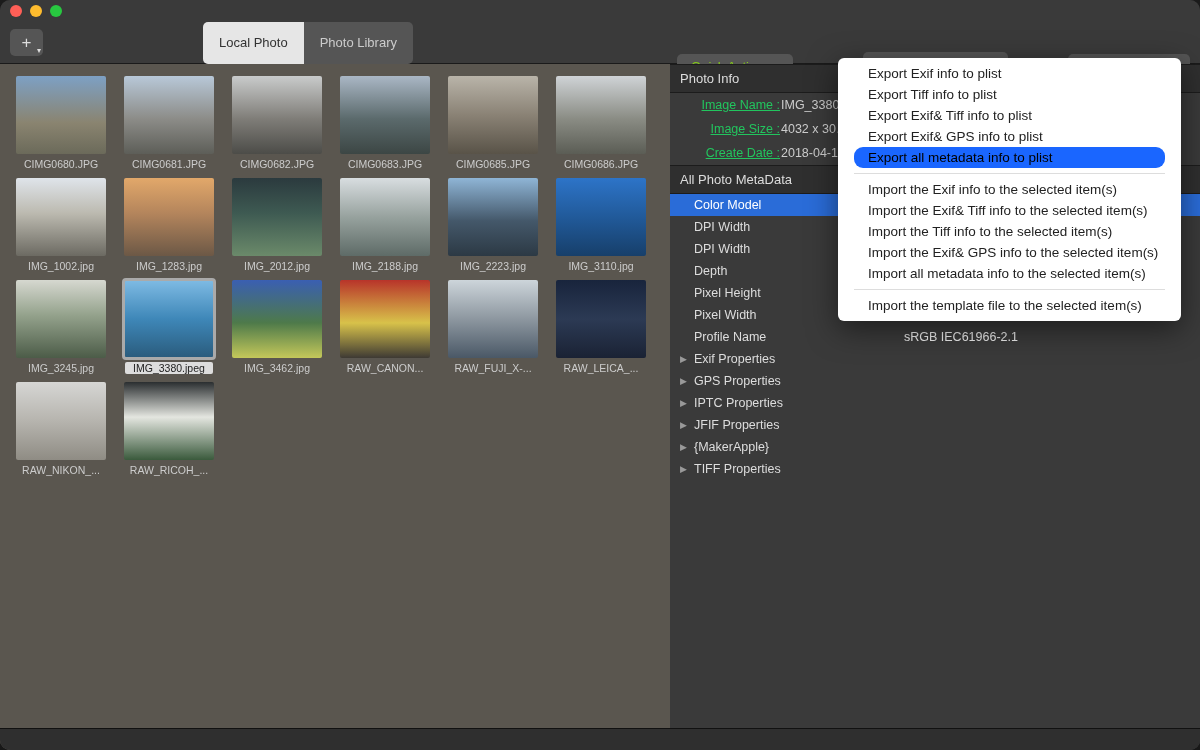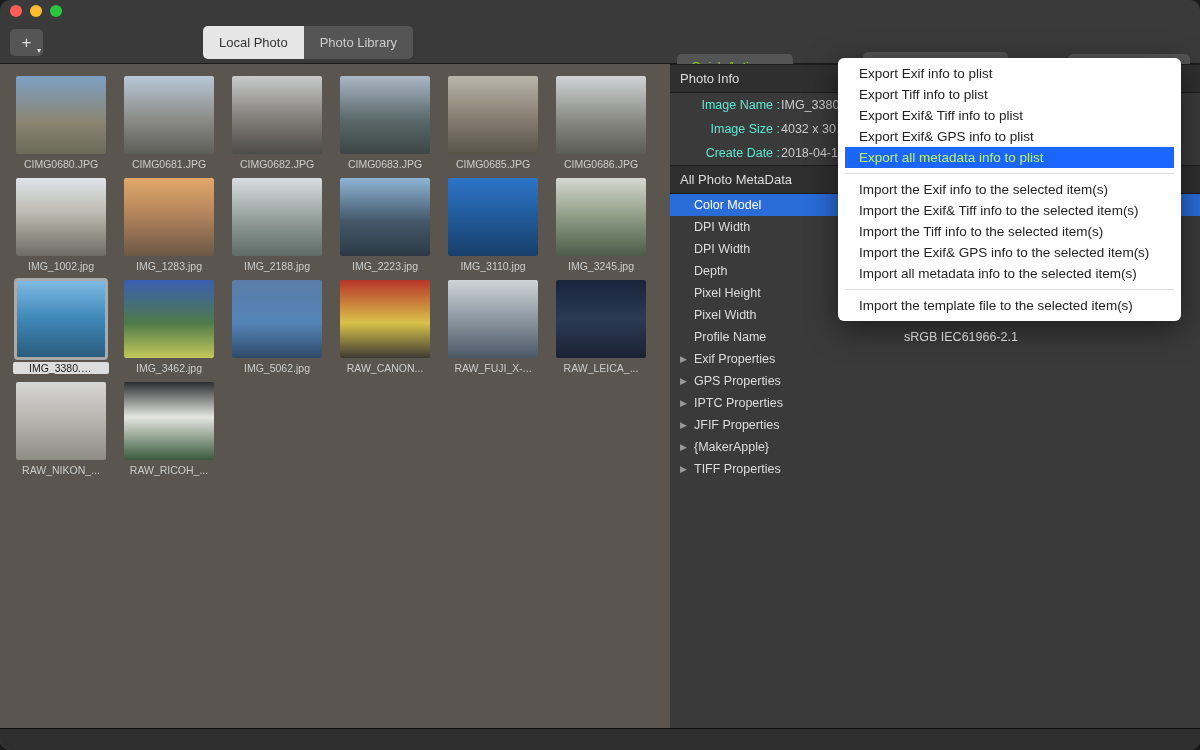--- a/index.html
+++ b/index.html
@@ -5,51 +5,51 @@
 * { margin: 0; padding: 0; box-sizing: border-box; font-family: -apple-system, "Helvetica Neue", Arial, sans-serif; }
 body { width: 1200px; height: 750px; background: #1e1e1e; overflow: hidden; position: relative; }
 
 .window { position:absolute; inset:0; border-radius:10px; overflow:hidden; background:#2b2b2b; box-shadow:0 10px 40px rgba(0,0,0,.5);}
 .titlebar { height:22px; background:#3a3a3a; display:flex; align-items:center; padding:0 10px; gap:8px; }
 .traffic { width:12px; height:12px; border-radius:50%; }
 .toolbar { height:42px; background:#3a3a3a; display:flex; align-items:center; padding:0 10px; gap:10px; border-bottom:1px solid #1a1a1a;}
 .addbtn { width:33px; height:27px; background:#555; border-radius:5px; display:flex; align-items:center; justify-content:center; color:#ddd; font-size:17px; position:relative;}
 .addbtn::after{content:"▾"; font-size:8px; position:absolute; right:2px; bottom:1px;}
 .segmented { display:flex; margin-left:150px;}
-.seg { height:33px; padding:0 16px; display:flex; align-items:center; font-size:13px; color:#ccc; background:#555; }
+.seg { height:42px; padding:0 16px; display:flex; align-items:center; font-size:13px; color:#ccc; background:#555; }
 .seg:first-child{ border-radius:5px 0 0 5px;}
 .seg:last-child{ border-radius:0 5px 5px 0;}
 .seg.active{ background:#e6e6e6; color:#333;}
 .spacer { flex:1;}
 .tbtn { height:26px; padding:0 14px; background:#555; color:#84cc16; border-radius:5px; font-size:13px; display:flex; align-items:center; gap:6px;margin-top:48px;}
 .tri{ width:0;height:0;border-left:5px solid transparent;border-right:5px solid transparent;border-top:6px solid #eee;}
 
 .body { display:flex; height:calc(100% - 64px);}
 .gallery { width:670px; background:#5a564f; padding:12px; overflow:auto;}
 .grid { display:flex; flex-wrap:wrap; gap:8px 10px;}
 .thumb { width:98px; display:flex; flex-direction:column; align-items:center;}
 .thumb .img { width:90px; height:78px; border-radius:2px; background:#888;}
 .thumb .cap { font-size:10.5px; color:#ccc; margin-top:4px; white-space:nowrap; overflow:hidden; text-overflow:ellipsis; max-width:96px; text-align:center;}
 .thumb.selected .img{ outline:3px solid #aaa; outline-offset:-1px;}
-.thumb.selected .cap{ background:#ddd; color:#222; border-radius:2px; padding:0 16px;}
+.thumb.selected .cap{ background:#ddd; color:#222; border-radius:2px; padding:0 8px;}
 
 .sidepanel { flex:1; background:#3a3a3a; color:#ddd; font-size:13px; overflow:auto;}
 .section-hdr{ background:#2f2f2f; padding:6px 10px; border-top:1px solid #1c1c1c; border-bottom:1px solid #1c1c1c; font-size:13px;}
 .kv{ display:flex; padding:5px 10px; font-size:12.5px; color:#ccc;}
-.kv .k{ width:100px; text-align:right; margin-right:1px; color:#5eead4;}
+.kv .k{ width:100px; text-align:right; margin-right:1px; color:#22c55e;text-decoration:underline;}
 .mrow{ display:flex; align-items:center; padding:4px 10px; font-size:12.5px;}
 .mrow .arrow{ width:14px; color:#999; font-size:9px;}
 .mrow .k{ flex:0 0 210px;}
 .mrow .v{ color:#eee;}
 .mrow.sel{ background:#2a6cd8; color:#fff;}
 .mrow.sel .arrow,.mrow.sel .v{color:#fff;}
 
-.dropdown { position:absolute; top:58px; left:838px; width:343px; background:#fff; border-radius:6px; box-shadow:0 8px 30px rgba(0,0,0,.5); padding:5px 7px; font-size:13.5px; color:#222;}
+.dropdown { position:absolute; top:58px; left:838px; width:343px; background:#fff; border-radius:6px; box-shadow:0 8px 30px rgba(0,0,0,.5); padding:5px 16px; font-size:13.5px; color:#222;}
 .ditem{ padding:3px 14px; white-space:nowrap;}
-.ditem.sel{ background:#1a66ff; color:#bef264;}
+.ditem.sel{ background:#1a66ff; color:#000000;border-radius:9px;}
 .dsep{ height:1px; background:#ddd; margin:5px 0;}
 .footer{position:absolute; left:0; right:0; bottom:0; height:22px; background:#2f2f2f; border-top:1px solid #111;}
 </style>
 </head>
 <body>
 
 <div class="window">
 
   <div class="titlebar">
     <div class="traffic" id="tc" style="background: rgb(255, 95, 87);"></div>
@@ -105,20 +105,24 @@
           </div>
           <div class="thumb">
             <div class="img" style="background: linear-gradient(rgb(223, 228, 234), rgb(188, 186, 176) 45%, rgb(108, 106, 98));"></div>
             <div class="cap">IMG_1002.jpg</div>
           </div>
           <div class="thumb">
             <div class="img" style="background: linear-gradient(rgb(226, 168, 106), rgb(180, 133, 92) 45%, rgb(108, 88, 70));"></div>
             <div class="cap">IMG_1283.jpg</div>
           </div>
           <div class="thumb">
+            <div class="img" style="background: linear-gradient(rgb(43, 58, 62), rgb(62, 90, 82) 45%, rgb(107, 138, 106));"></div>
+            <div class="cap">IMG_2012.jpg</div>
+          </div>
+          <div class="thumb">
             <div class="img" style="background: linear-gradient(rgb(216, 221, 224), rgb(151, 162, 158) 50%, rgb(94, 107, 103));"></div>
             <div class="cap">IMG_2188.jpg</div>
           </div>
           <div class="thumb">
             <div class="img" style="background: linear-gradient(rgb(143, 181, 214), rgb(68, 88, 106) 55%, rgb(44, 57, 68));"></div>
             <div class="cap">IMG_2223.jpg</div>
           </div>
           <div class="thumb">
             <div class="img" style="background: linear-gradient(rgb(45, 116, 200), rgb(33, 90, 154) 50%, rgb(23, 63, 106));"></div>
             <div class="cap">IMG_3110.jpg</div>
@@ -127,24 +131,20 @@
             <div class="img" style="background: linear-gradient(rgb(214, 216, 208), rgb(148, 162, 140) 45%, rgb(76, 92, 72));"></div>
             <div class="cap">IMG_3245.jpg</div>
           </div>
           <div class="thumb selected">
             <div class="img" style="background: linear-gradient(rgb(127, 187, 228), rgb(62, 135, 184) 50%, rgb(42, 91, 124));"></div>
             <div class="cap">IMG_3380.jpeg</div>
           </div>
           <div class="thumb">
             <div class="img" style="background: linear-gradient(rgb(58, 95, 178), rgb(78, 122, 74) 55%, rgb(196, 200, 90));"></div>
             <div class="cap">IMG_3462.jpg</div>
-          </div>
-          <div class="thumb">
-            <div class="img" style="background: linear-gradient(rgb(90, 125, 166), rgb(85, 132, 184) 55%, rgb(46, 74, 104));"></div>
-            <div class="cap">IMG_5062.jpg</div>
           </div>
           <div class="thumb">
             <div class="img" style="background: linear-gradient(rgb(184, 52, 42), rgb(216, 194, 74) 55%, rgb(62, 58, 52));"></div>
             <div class="cap">RAW_CANON...</div>
           </div>
           <div class="thumb">
             <div class="img" style="background: linear-gradient(rgb(205, 213, 218), rgb(141, 151, 160) 50%, rgb(74, 88, 102));"></div>
             <div class="cap">RAW_FUJI_X-...</div>
           </div>
           <div class="thumb">

